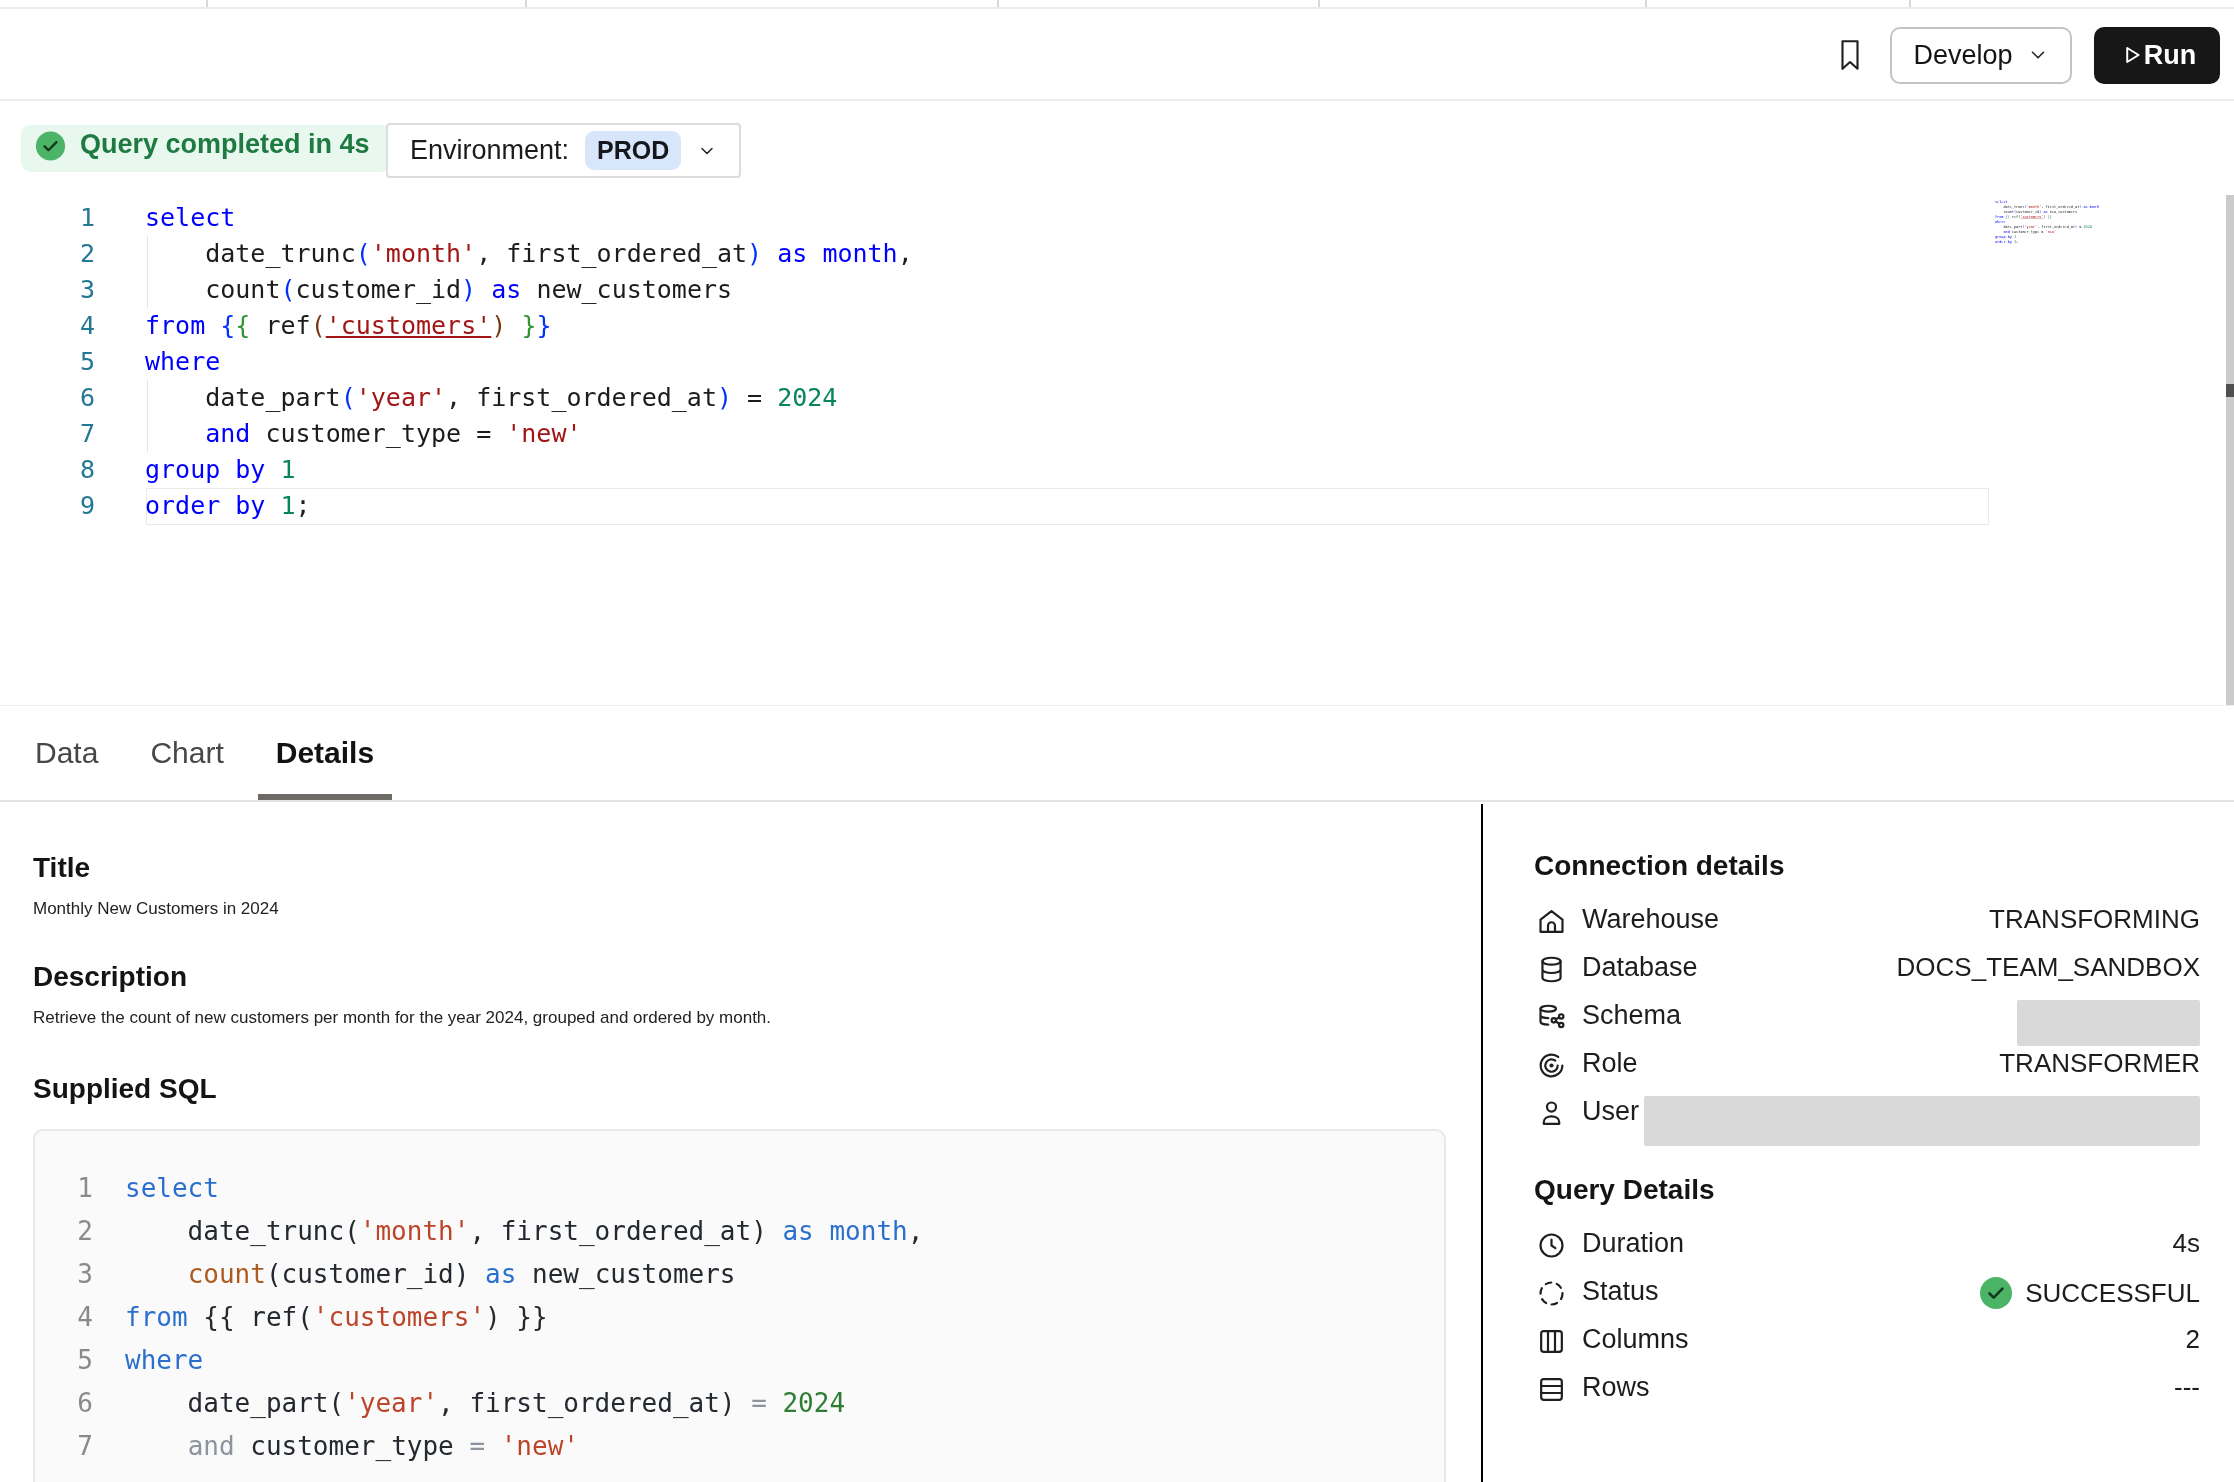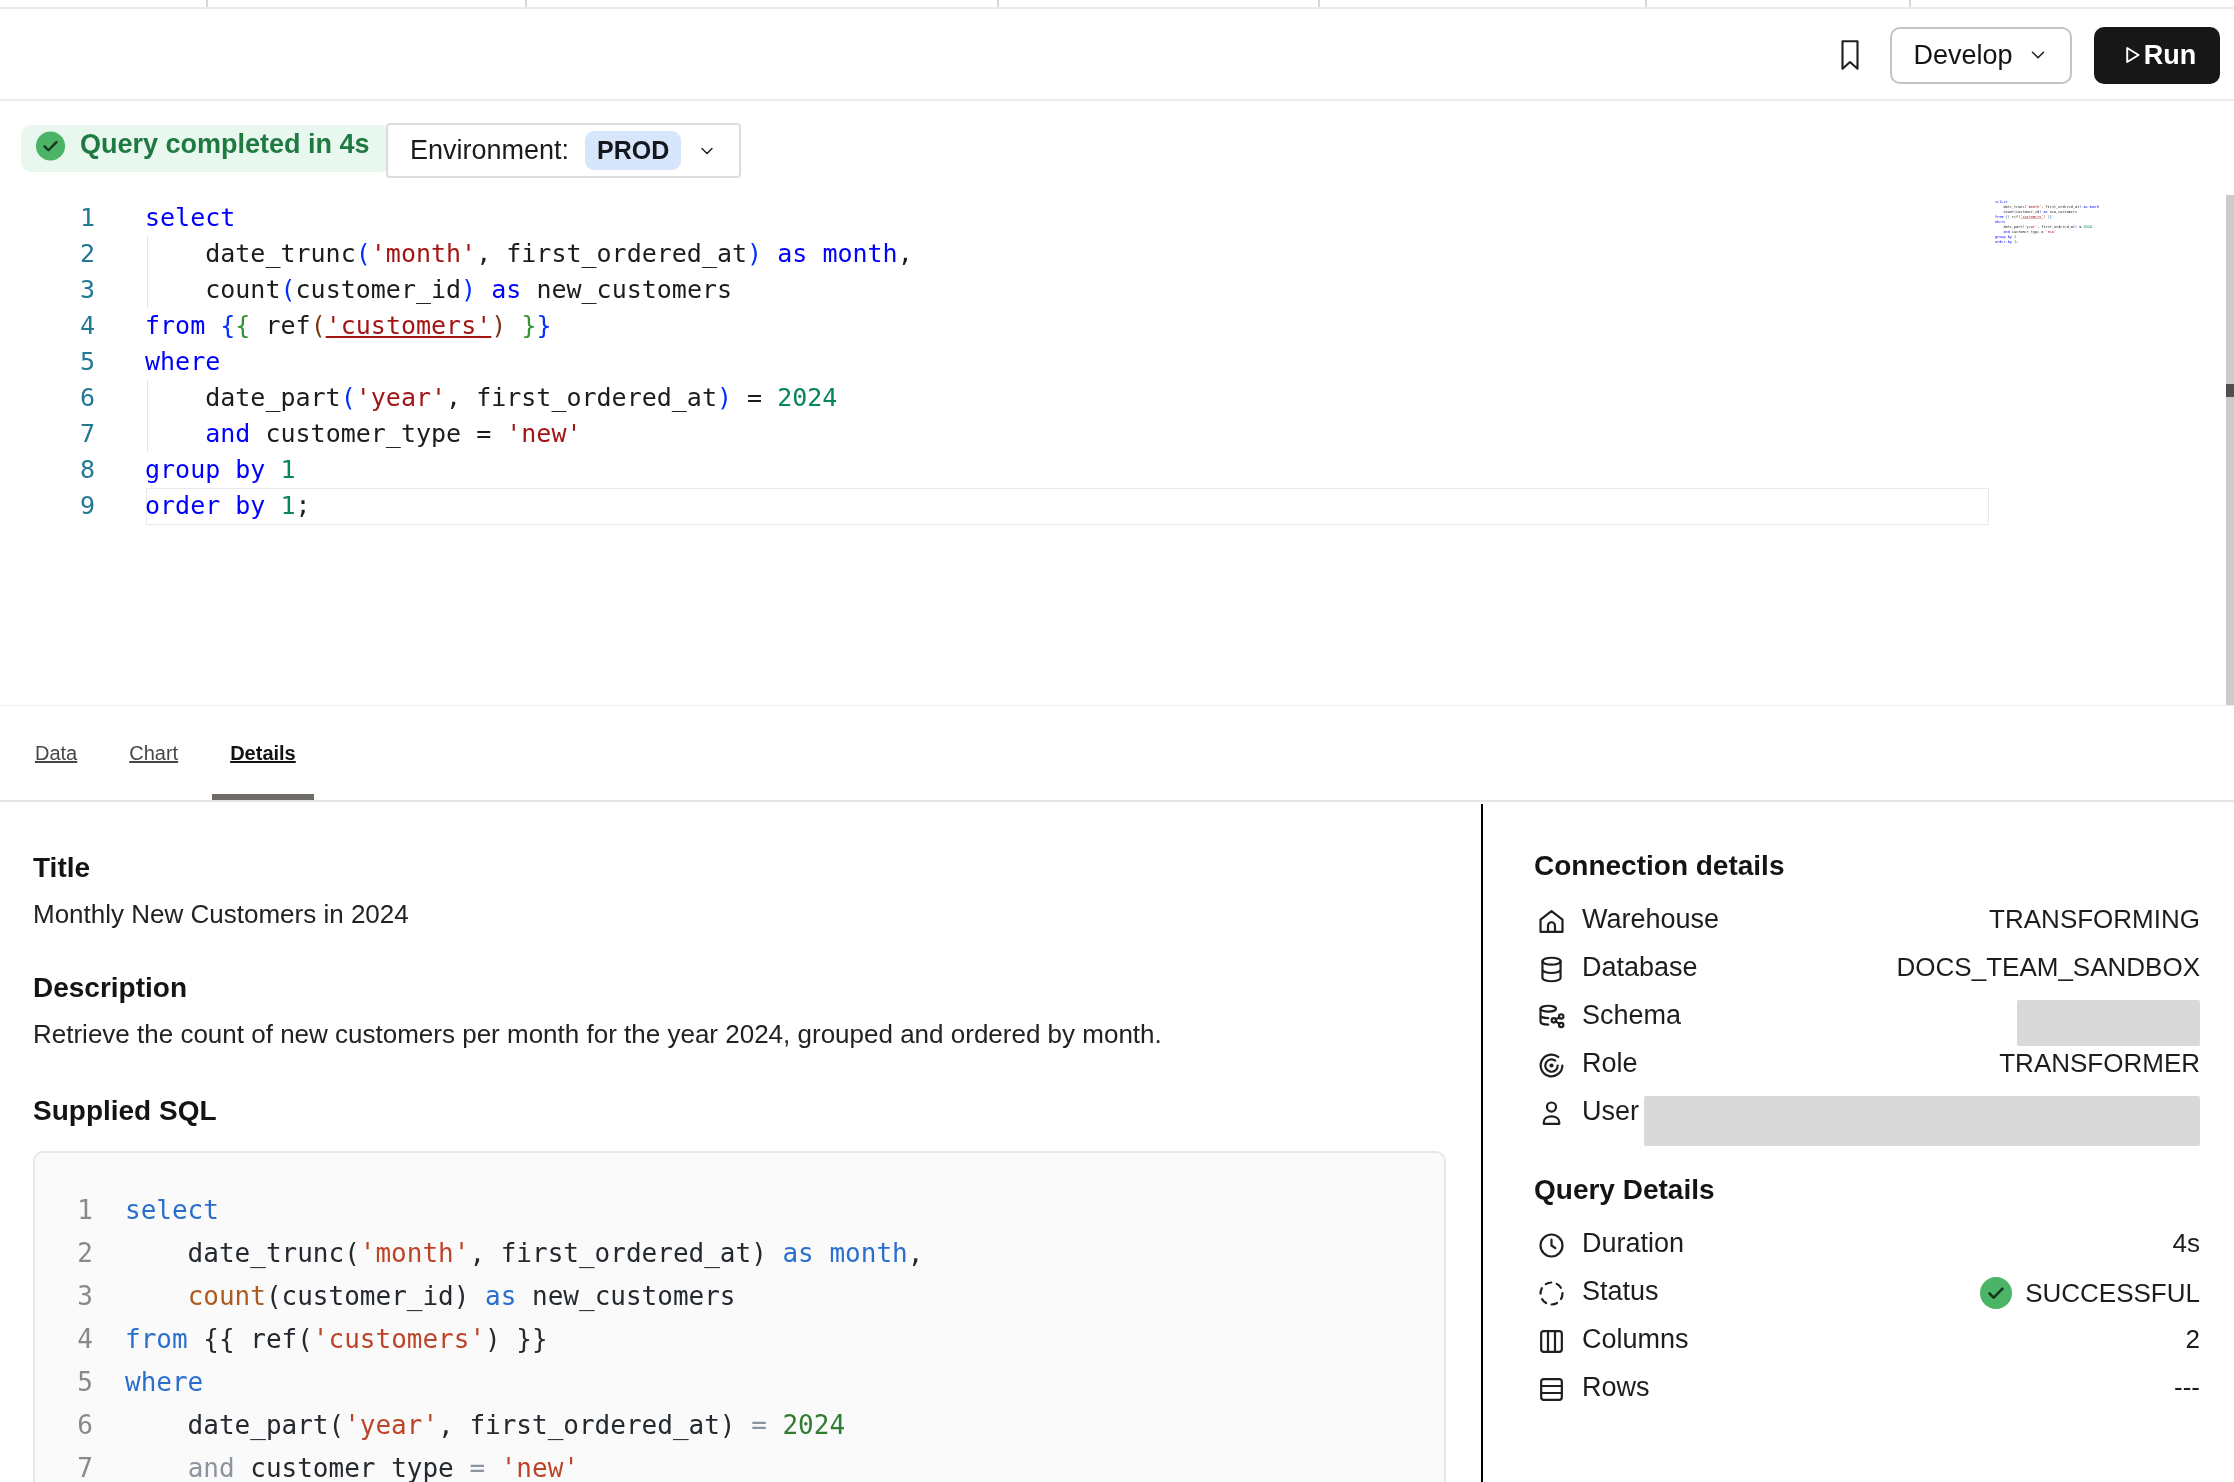--- a/index.html
+++ b/index.html
@@ -54,31 +54,31 @@
   .minimap { position:absolute; left:1995px; top:4px; width:104px; height:58px; overflow:hidden; }
   .minimap-inner { transform:scale(0.14); transform-origin:0 0; width:760px; }
   .minimap-inner .code-text { margin-left:0; }
   .ed-scrollbar { position:absolute; right:0; top:0; width:8px; height:511px; background:#cbcbcb; }
   .ed-scroll-mark { position:absolute; right:0; top:189px; width:8px; height:13px; background:#4f4f4f; }
 
   
   .tabbar { position:absolute; top:705px; left:0; width:2234px; height:97px; background:#fff;
     border-top:1px solid #efefef; border-bottom:2px solid #e4e4e4;
     display:flex; align-items:center; gap:48px; padding-left:33px; }
-  .tab { position:relative; font-size:20px; color:#474747; height:100%;
-    display:flex; align-items:center; cursor:pointer; padding:0 2px;text-decoration:underline; }
+  .tab { position:relative; font-size:30px; color:#474747; height:100%;
+    display:flex; align-items:center; cursor:pointer; padding:0 2px; }
   .tab.active { color:#121212; font-weight:700; }
   .tab.active::after { content:""; position:absolute; left:-16px; right:-16px; bottom:0;
     height:6px; background:#6e6a65; }
 
   
   .content { position:absolute; top:804px; left:0; width:2234px; height:678px; background:#fff; }
   .left-pane { position:absolute; left:0; top:0; width:1481px; height:100%; padding:48px 35px 0 33px; }
   .section-heading { font-size:28px; font-weight:700; color:#141414; }
-  .section-text { font-size:26px; color:#222; margin-top:15px; }
+  .section-text { font-size:17px; color:#222; margin-top:15px; }
   .desc-heading { margin-top:42px; }
   .sql-heading { margin-top:45px; }
   .sql-box { margin-top:24px; width:1413px; height:400px; background:#fafafa;
     border:2px solid #e8e8e8; border-radius:10px; padding:36px 0 0 26px; overflow:hidden; }
   .sql-box .code-line { height:43px; line-height:43px; font-size:26px; }
   .sql-box .sq-num { display:inline-block; width:32px; text-align:right; color:#8a8a8a; }
   .sql-box .code-text { margin-left:32px; }
   .sq-kw{color:#2b6fce} .sq-fn{color:#ad5a1e} .sq-str{color:#bc4529}
   .sq-num2{color:#2e7d32} .sq-op{color:#8c959f} .sq-pl{color:#24292f}
 

